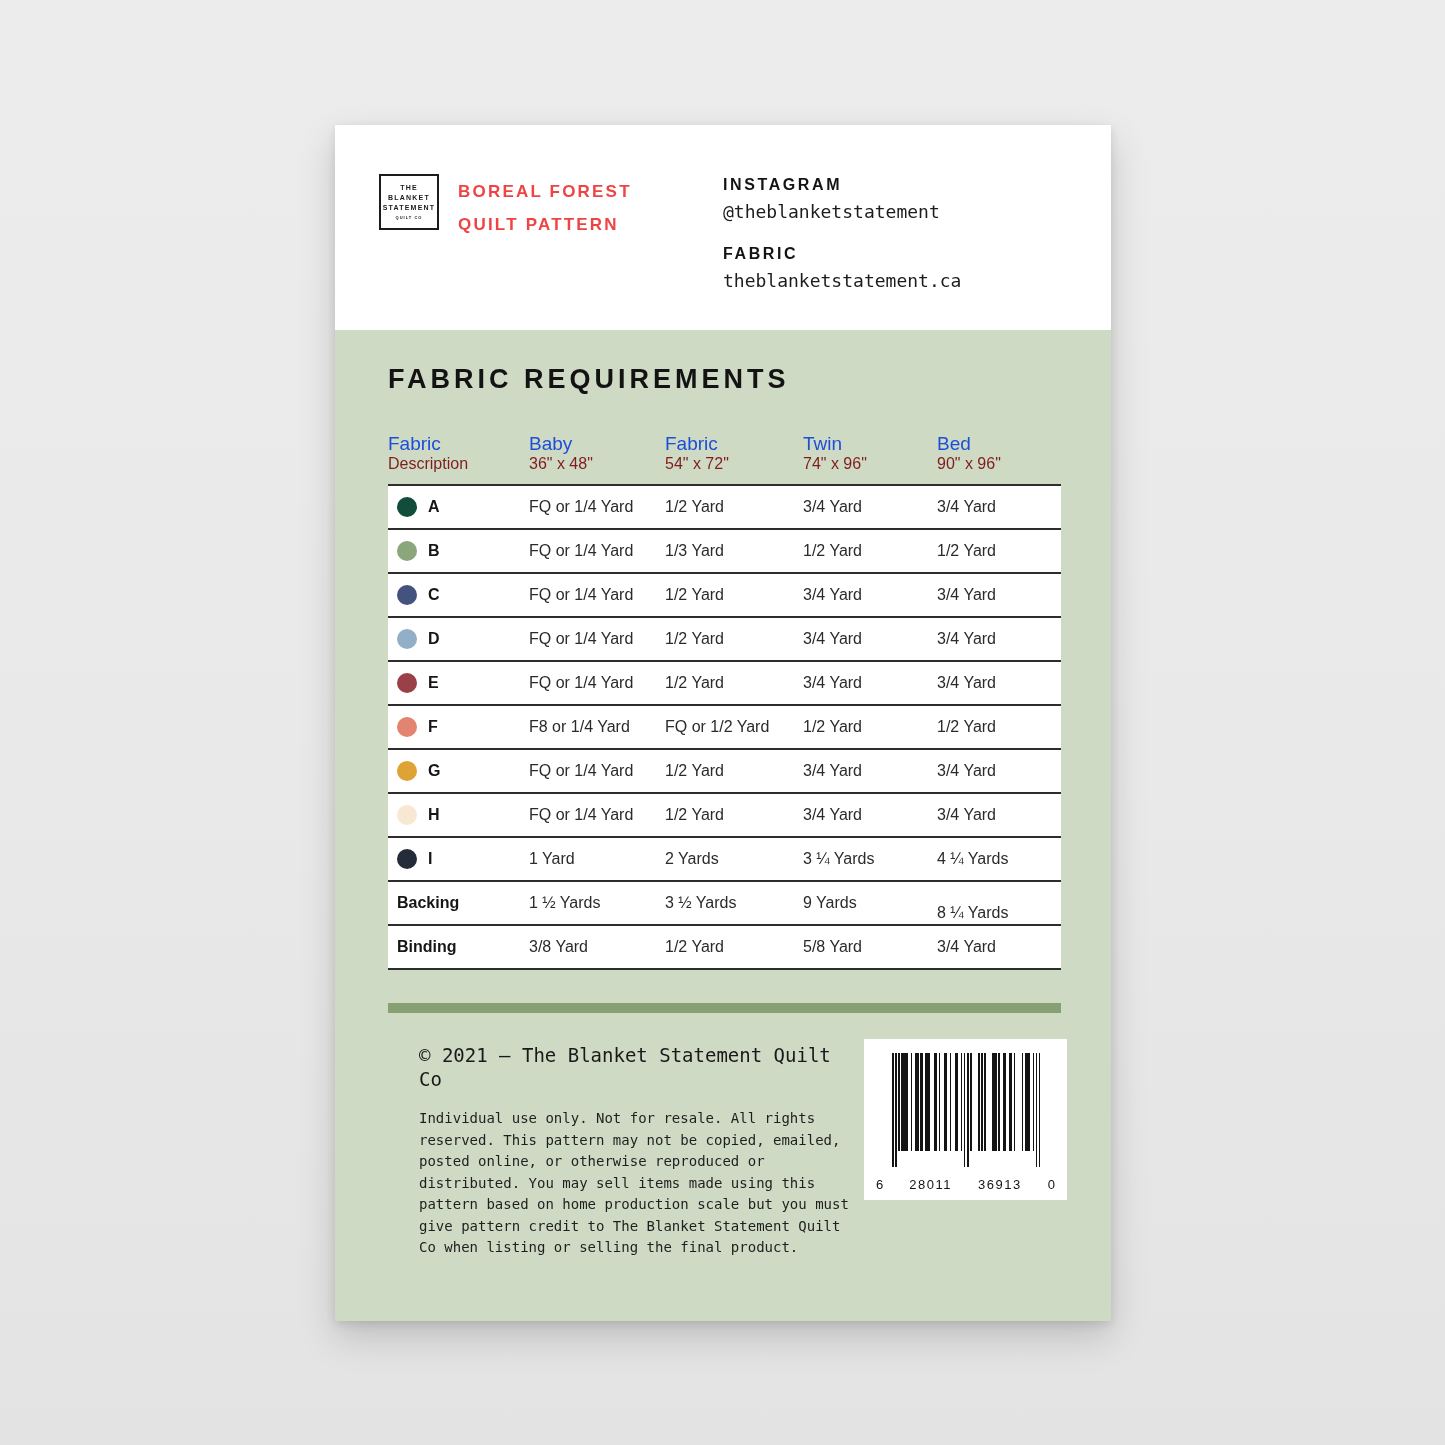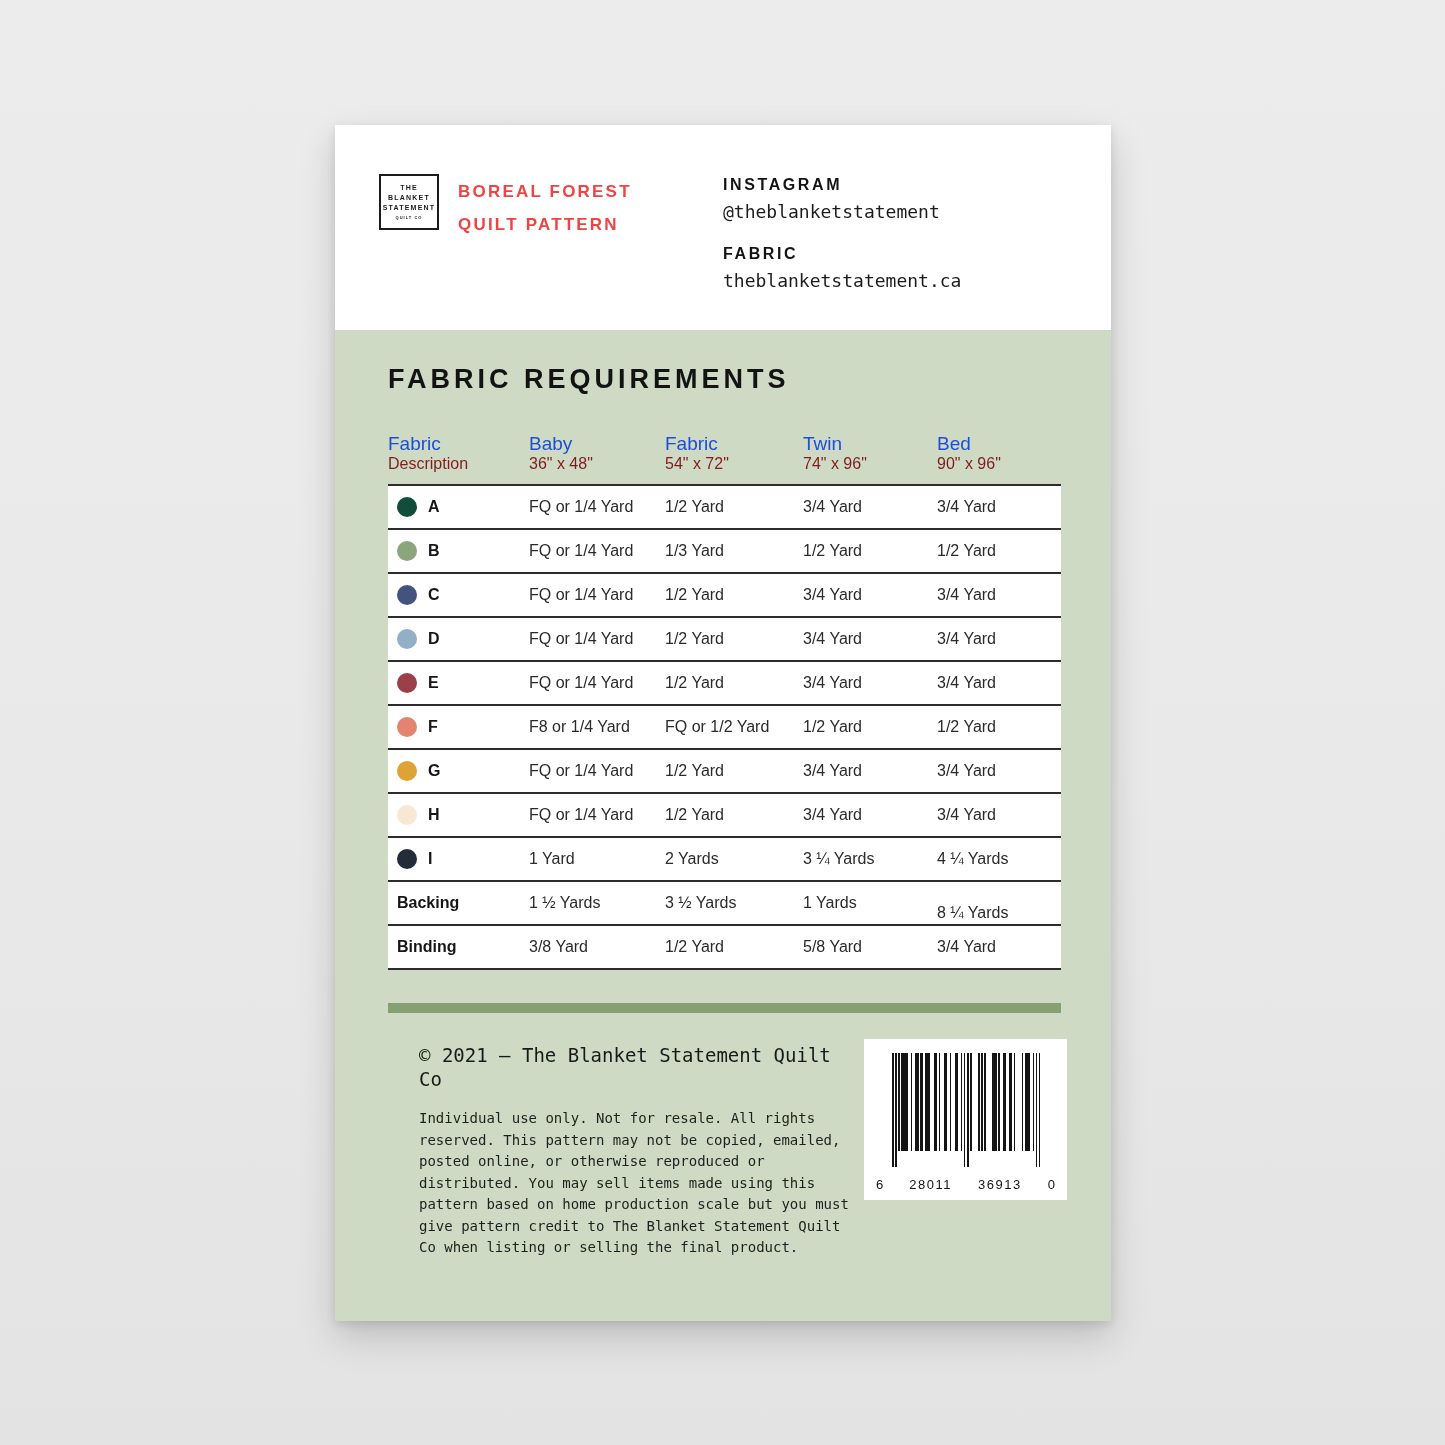--- a/index.html
+++ b/index.html
@@ -230,21 +230,21 @@
             <div class="cell" style="width: 138px;">2 Yards</div>
             <div class="cell" style="width: 134px;">3 ¼ Yards</div>
             <div class="cell" style="width: 123px;">4 ¼ Yards</div>
           </div>
           <div class="trow">
             <div class="cell cell-fabric" style="width: 141px;">
               <span class="row-label">Backing</span>
             </div>
             <div class="cell" style="width: 136px;">1 ½ Yards</div>
             <div class="cell" style="width: 138px;">3 ½ Yards</div>
-            <div class="cell" style="width: 134px;">1 Yards</div>
+            <div class="cell" style="width: 134px;">9 Yards</div>
             <div class="cell" style="width: 123px; margin-top: 20px;">8 ¼ Yards</div>
           </div>
           <div class="trow">
             <div class="cell cell-fabric" style="width: 141px;">
               <span class="row-label">Binding</span>
             </div>
             <div class="cell" style="width: 136px;">3/8 Yard</div>
             <div class="cell" style="width: 138px;">1/2 Yard</div>
             <div class="cell" style="width: 134px;">5/8 Yard</div>
             <div class="cell" style="width: 123px;">3/4 Yard</div>

